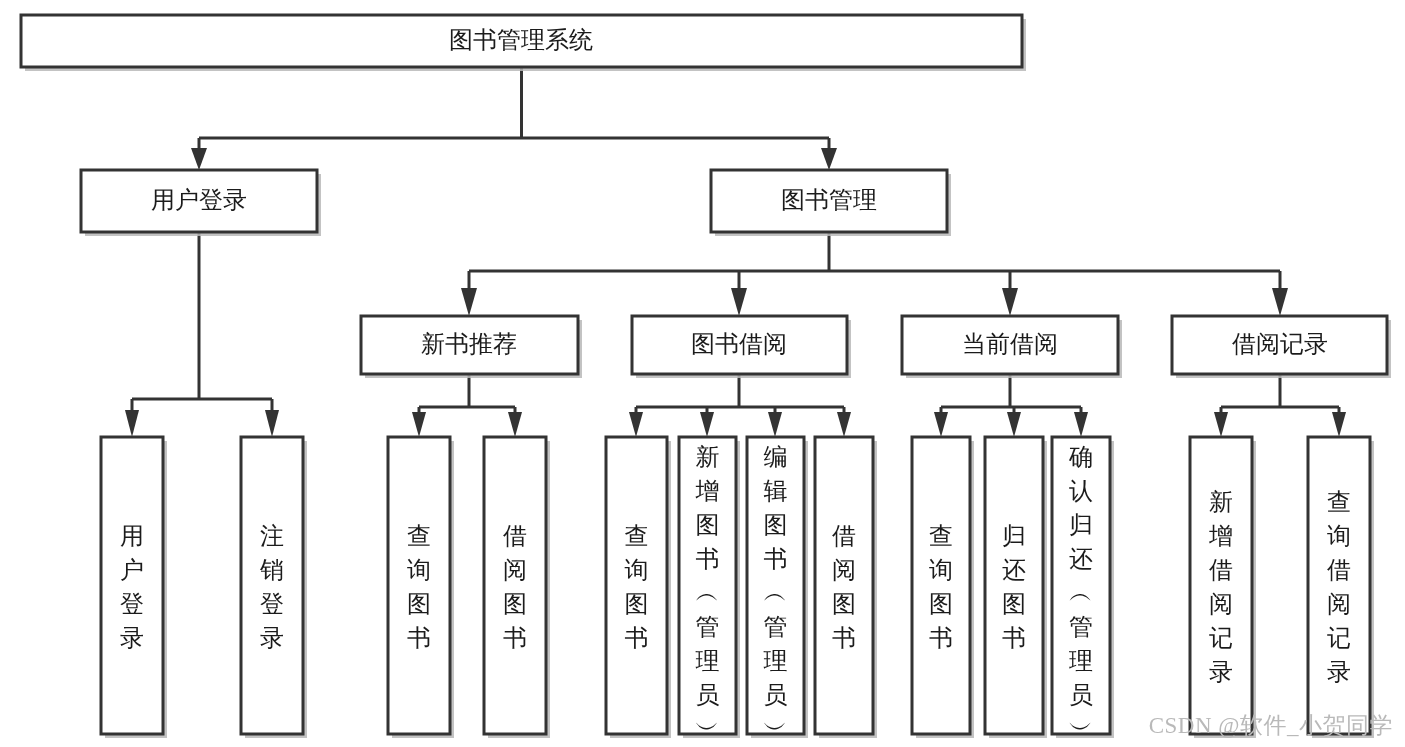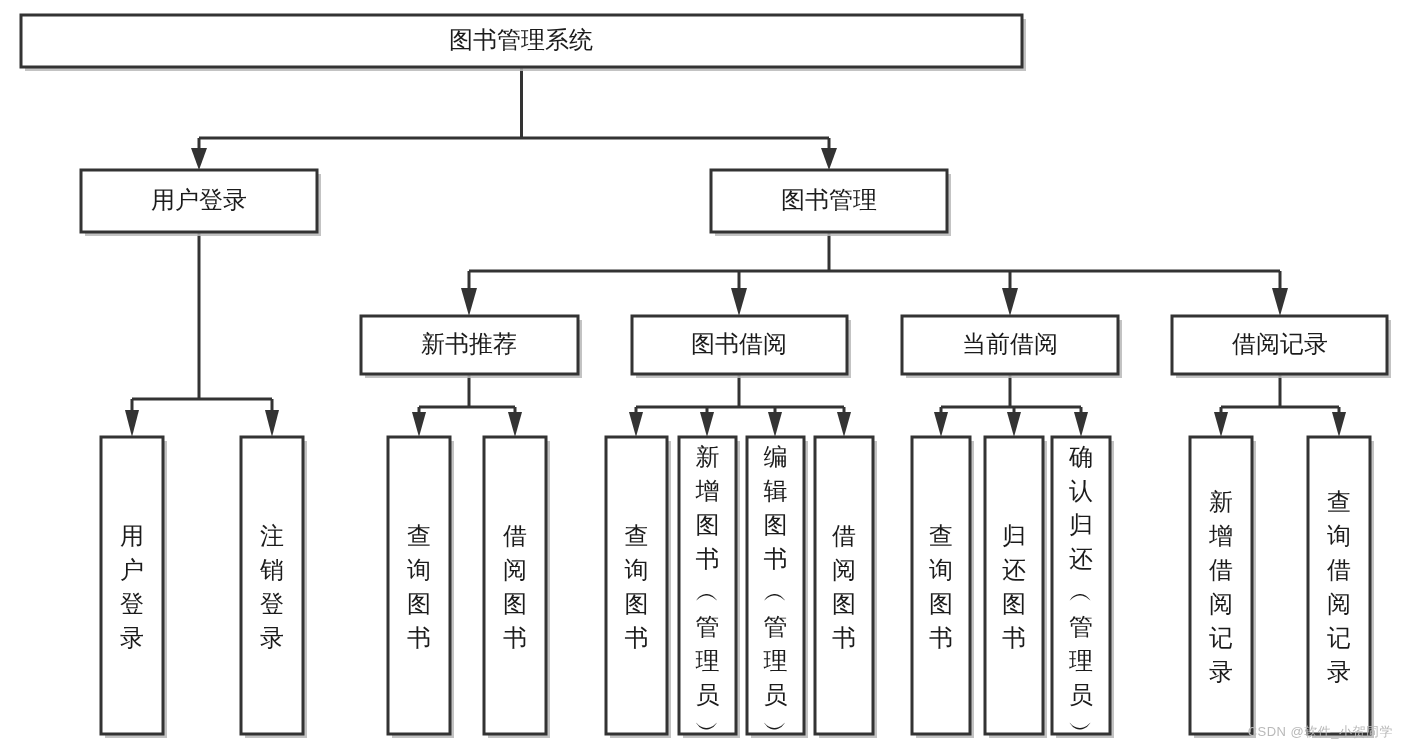--- a/index.html
+++ b/index.html
@@ -57,22 +57,22 @@
   .node-label-v {
     font-family: "Liberation Sans", "DejaVu Sans", sans-serif;
     font-size: 24px;
     fill: #1b1b1b;
     text-anchor: middle;
   }
   .watermark-text {
     position: absolute;
     right: 12px;
     bottom: 6px;
-    font-family: Liberation Sans, sans-serif;
-    font-size: 13px;
+    font-family: Liberation Serif, serif;
+    font-size: 23px;
     color: #b9b9b9;
     letter-spacing: 0.5px;
     white-space: nowrap;
     user-select: none;
   }
 </style>
 </head>
 <body>
 
 <div id="diagram-root">

